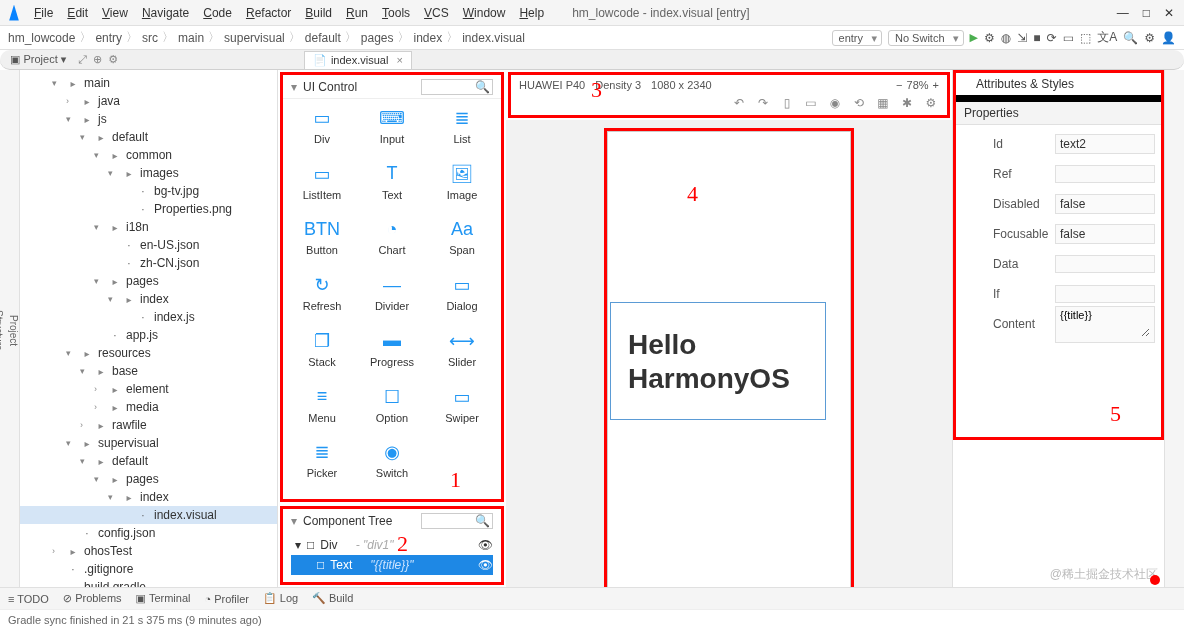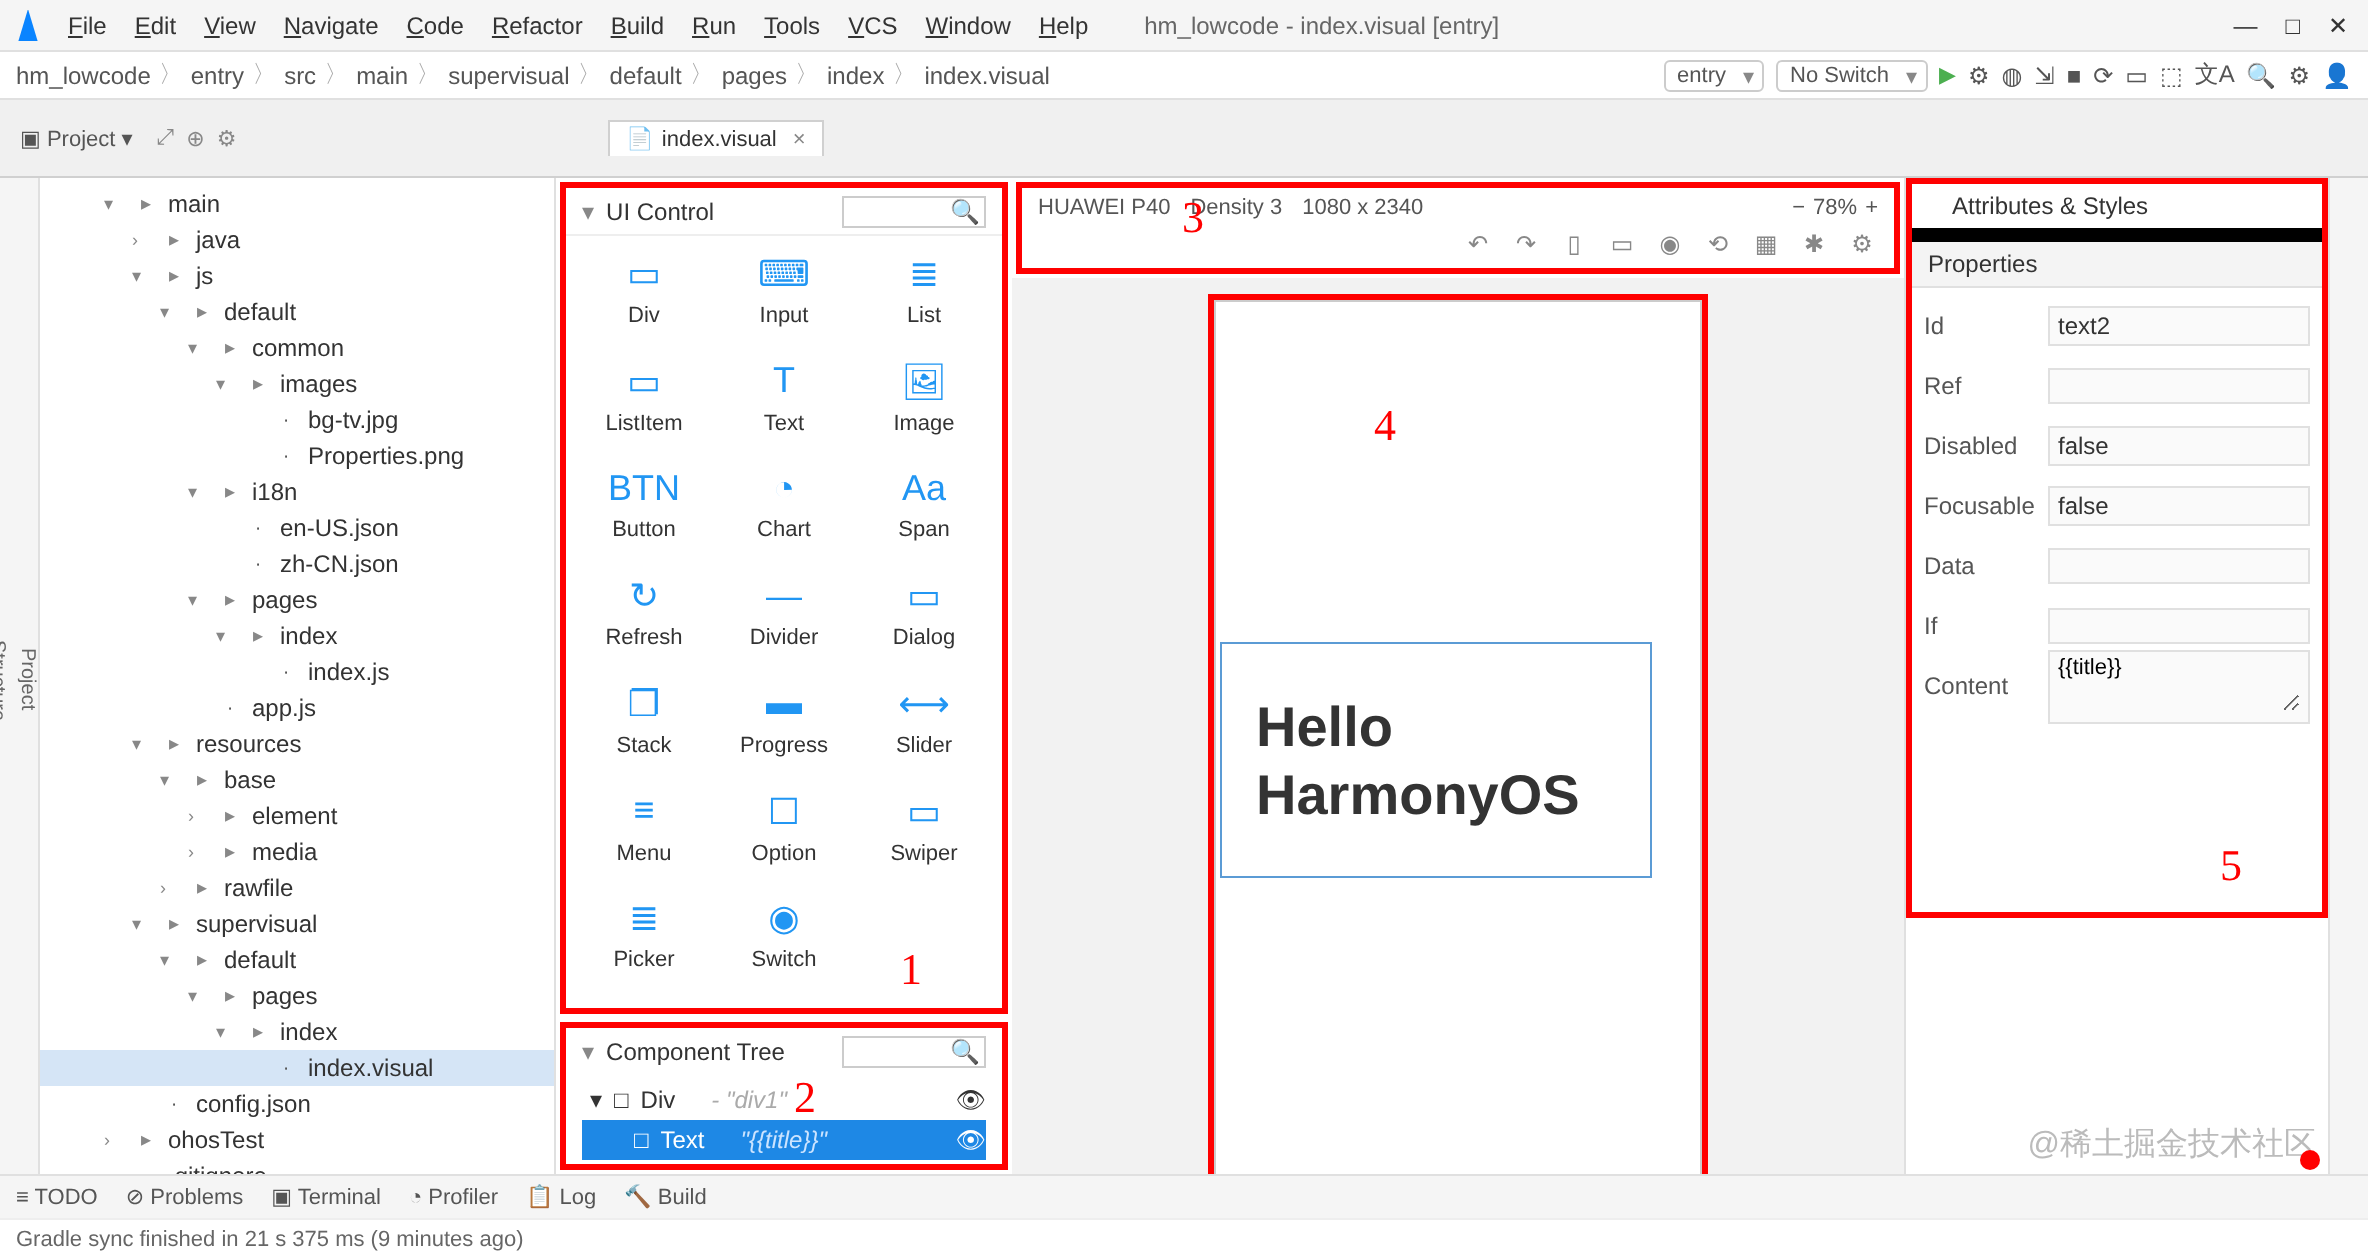--- a/index.html
+++ b/index.html
@@ -8,21 +8,21 @@
 .menubar .logo { width: 16px; height: 16px; background: #0a84ff; clip-path: polygon(20% 100%,50% 0,80% 100%); margin-right: 4px; }
 .menubar .menu-item { padding: 2px 6px; cursor: pointer; }
 .menubar .title { margin-left: 20px; color: #666; }
 .menubar .win-controls { margin-left: auto; display: flex; gap: 14px; padding-right: 4px; }
 .breadcrumbs { display: flex; align-items: center; height: 24px; background: #fff; border-bottom: 1px solid #e0e0e0; padding: 0 8px; gap: 4px; font-size: 12px; color: #555; }
 .breadcrumbs .sep { color: #aaa; }
 .breadcrumbs .right { margin-left: auto; display: flex; align-items: center; gap: 6px; }
 .breadcrumbs .dropdown { border: 1px solid #ccc; border-radius: 3px; padding: 1px 18px 1px 6px; position: relative; font-size: 11px; }
 .breadcrumbs .dropdown::after { content: "▾"; position: absolute; right: 4px; color: #888; }
 .breadcrumbs .run-icon { color: #4caf50; font-size: 11px; }
-.tabstrip { display: flex; align-items: center; height: 39px; background: #f0f0f0; border-bottom: 1px solid #d0d0d0; padding: 0 4px; gap: 6px; font-size: 11px; }
+.tabstrip { display: flex; align-items: center; height: 20px; background: #f0f0f0; border-bottom: 1px solid #d0d0d0; padding: 0 4px; gap: 6px; font-size: 11px; border-radius: 11px; }
 .tabstrip .tab-proj { padding: 2px 6px; color: #555; }
 .tabstrip .file-tab { background: #fff; border: 1px solid #d0d0d0; border-bottom: none; padding: 2px 8px; display: flex; align-items: center; gap: 4px; margin-left: 180px; }
 .tabstrip .file-tab .close { color: #888; cursor: pointer; margin-left: 4px; }
 .main { display: flex; flex: 1; overflow: hidden; }
 .leftbar { width: 20px; background: #f5f5f5; border-right: 1px solid #e0e0e0; writing-mode: vertical-rl; text-align: center; font-size: 10px; color: #666; display: flex; flex-direction: column; gap: 4px; padding-top: 4px; }
 .tree { width: 258px; border-right: 1px solid #e0e0e0; overflow: auto; font-size: 12px; padding: 4px 0; }
 .tree .node { display: flex; align-items: center; height: 18px; padding-left: var(--indent, 0); gap: 4px; white-space: nowrap; }
 .tree .arrow { width: 10px; color: #888; font-size: 9px; }
 .tree .icon { width: 14px; height: 14px; display: inline-flex; align-items: center; justify-content: center; font-size: 10px; }
 .tree .folder { color: #888; }
@@ -52,21 +52,21 @@
 .preview-bar .tb-icon { width: 16px; height: 16px; display: flex; align-items: center; justify-content: center; color: #888; cursor: pointer; font-size: 12px; }
 .canvas-wrap { flex: 1; background: #f2f2f2; display: flex; justify-content: center; padding: 6px; }
 .device { width: 244px; height: 470px; background: #fff; border: 1px solid #ccc; position: relative; }
 .device .selbox { position: absolute; left: 2px; top: 170px; width: 216px; height: 118px; border: 1px solid #5b9bd5; }
 .device .hello { position: absolute; left: 20px; top: 196px; font-size: 28px; font-family: "Consolas", monospace; font-weight: bold; line-height: 1.2; }
 .rightcol { width: 212px; border-left: 1px solid #e0e0e0; display: flex; flex-direction: column; }
 .attr-panel { border: 3px solid red; height: 370px; display: flex; flex-direction: column; position: relative; }
 .attr-header { padding: 4px 20px; font-size: 12px; border-bottom: 7px solid #000000; }
 .attr-section { background: #f4f4f4; padding: 4px 8px; font-size: 12px; border-bottom: 1px solid #e0e0e0; }
 .props { flex: 1; overflow: auto; padding: 4px 6px; font-size: 12px; }
-.prop-row { display: flex; align-items: center; height: 30px; gap: 6px; }
+.prop-row { display: flex; align-items: center; height: 30px; gap: 6px; margin-left: 31px; }
 .prop-row .label { width: 56px; color: #555; }
 .prop-row .val { flex: 1; border: 1px solid #e0e0e0; background: #fafafa; padding: 2px 4px; min-height: 18px; }
 .prop-row .val textarea { border: none; background: transparent; width: 100%; resize: vertical; font-size: 11px; height: 28px; }
 .rightbar { width: 20px; background: #f5f5f5; border-left: 1px solid #e0e0e0; }
 .bottombar { height: 22px; background: #f5f5f5; border-top: 1px solid #e0e0e0; display: flex; align-items: center; padding: 0 8px; gap: 14px; font-size: 11px; color: #555; }
 .statusbar { height: 20px; background: #fff; border-top: 1px solid #eee; display: flex; align-items: center; padding: 0 8px; font-size: 11px; color: #666; }
 .gear::before { content: "⚙"; }
 </style>
 </head>
 <body>
@@ -477,21 +477,21 @@
             <div class="val"></div>
           </div>
           <div class="prop-row">
             <div class="label">Content</div>
             <div class="val"><textarea style="">{{title}}</textarea></div>
           </div>
         </div>
       <div class="panel-label" style="bottom:10px;right:40px;">5</div>
     </div>
     <div style="flex:1;position:relative;">
-      <div style="position:absolute;bottom:4px;right:6px;color:#bbb;font-size:16px;">@稀土掘金技术社区</div>
+      <div style="position:absolute;bottom:4px;right:6px;color:#bbb;font-size:12px;">@稀土掘金技术社区</div>
       <div style="position:absolute;bottom:2px;right:4px;width:10px;height:10px;background:red;border-radius:50%;"></div>
     </div>
   </div>
 
   <div class="rightbar"></div>
 </div>
 
 <div class="bottombar">
   <span>≡ <span>TODO</span></span>
   <span>⊘ <span>Problems</span></span>

